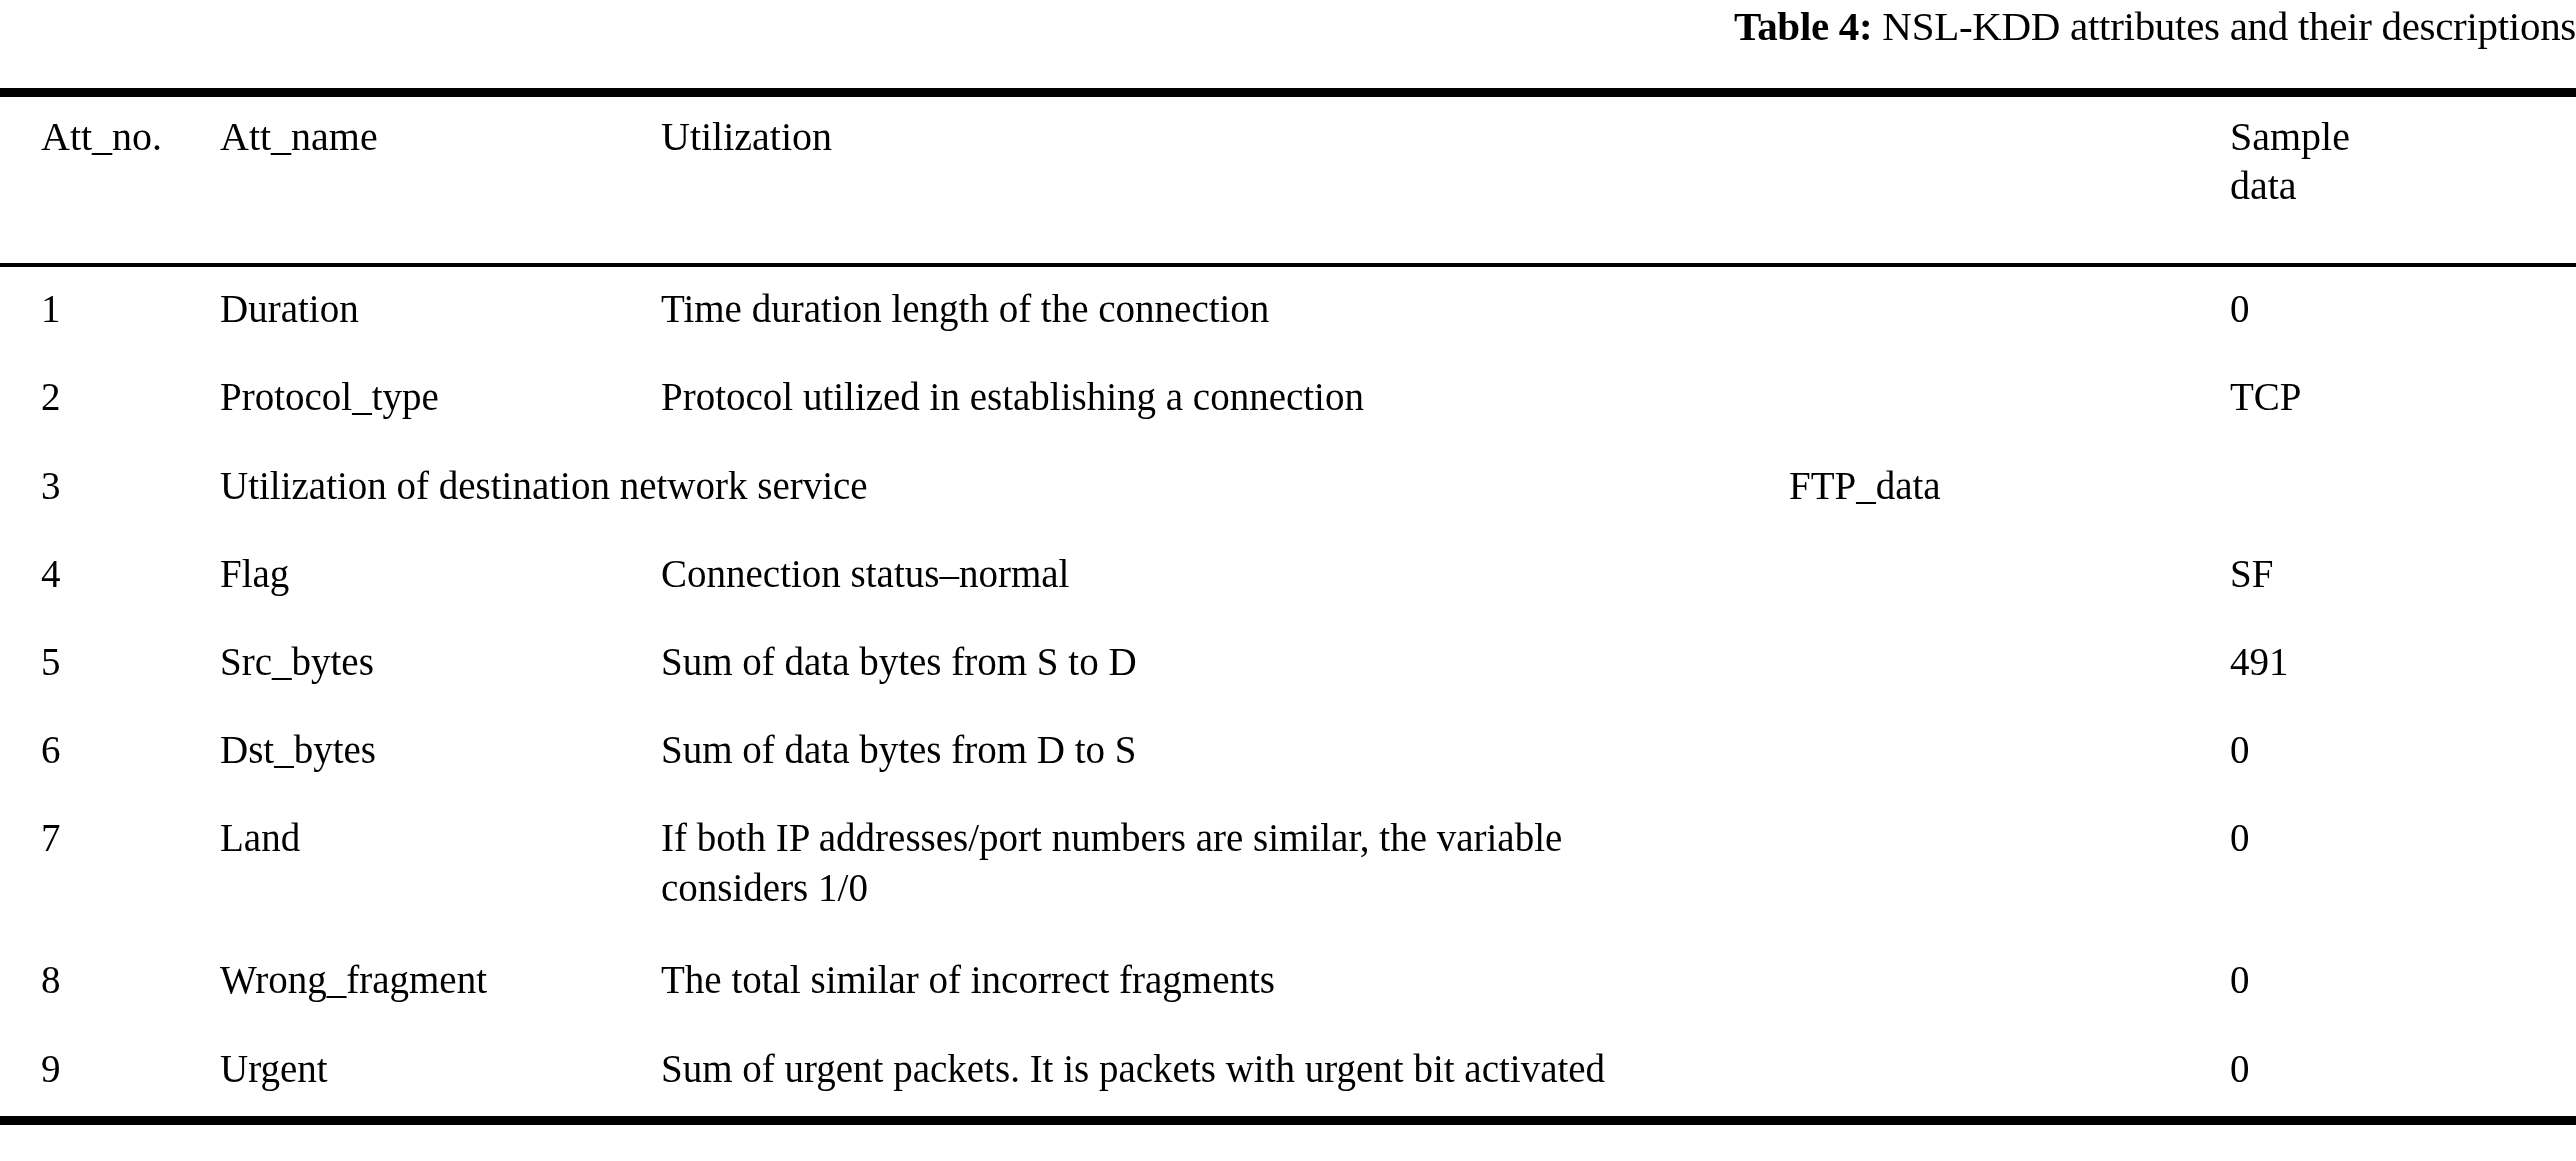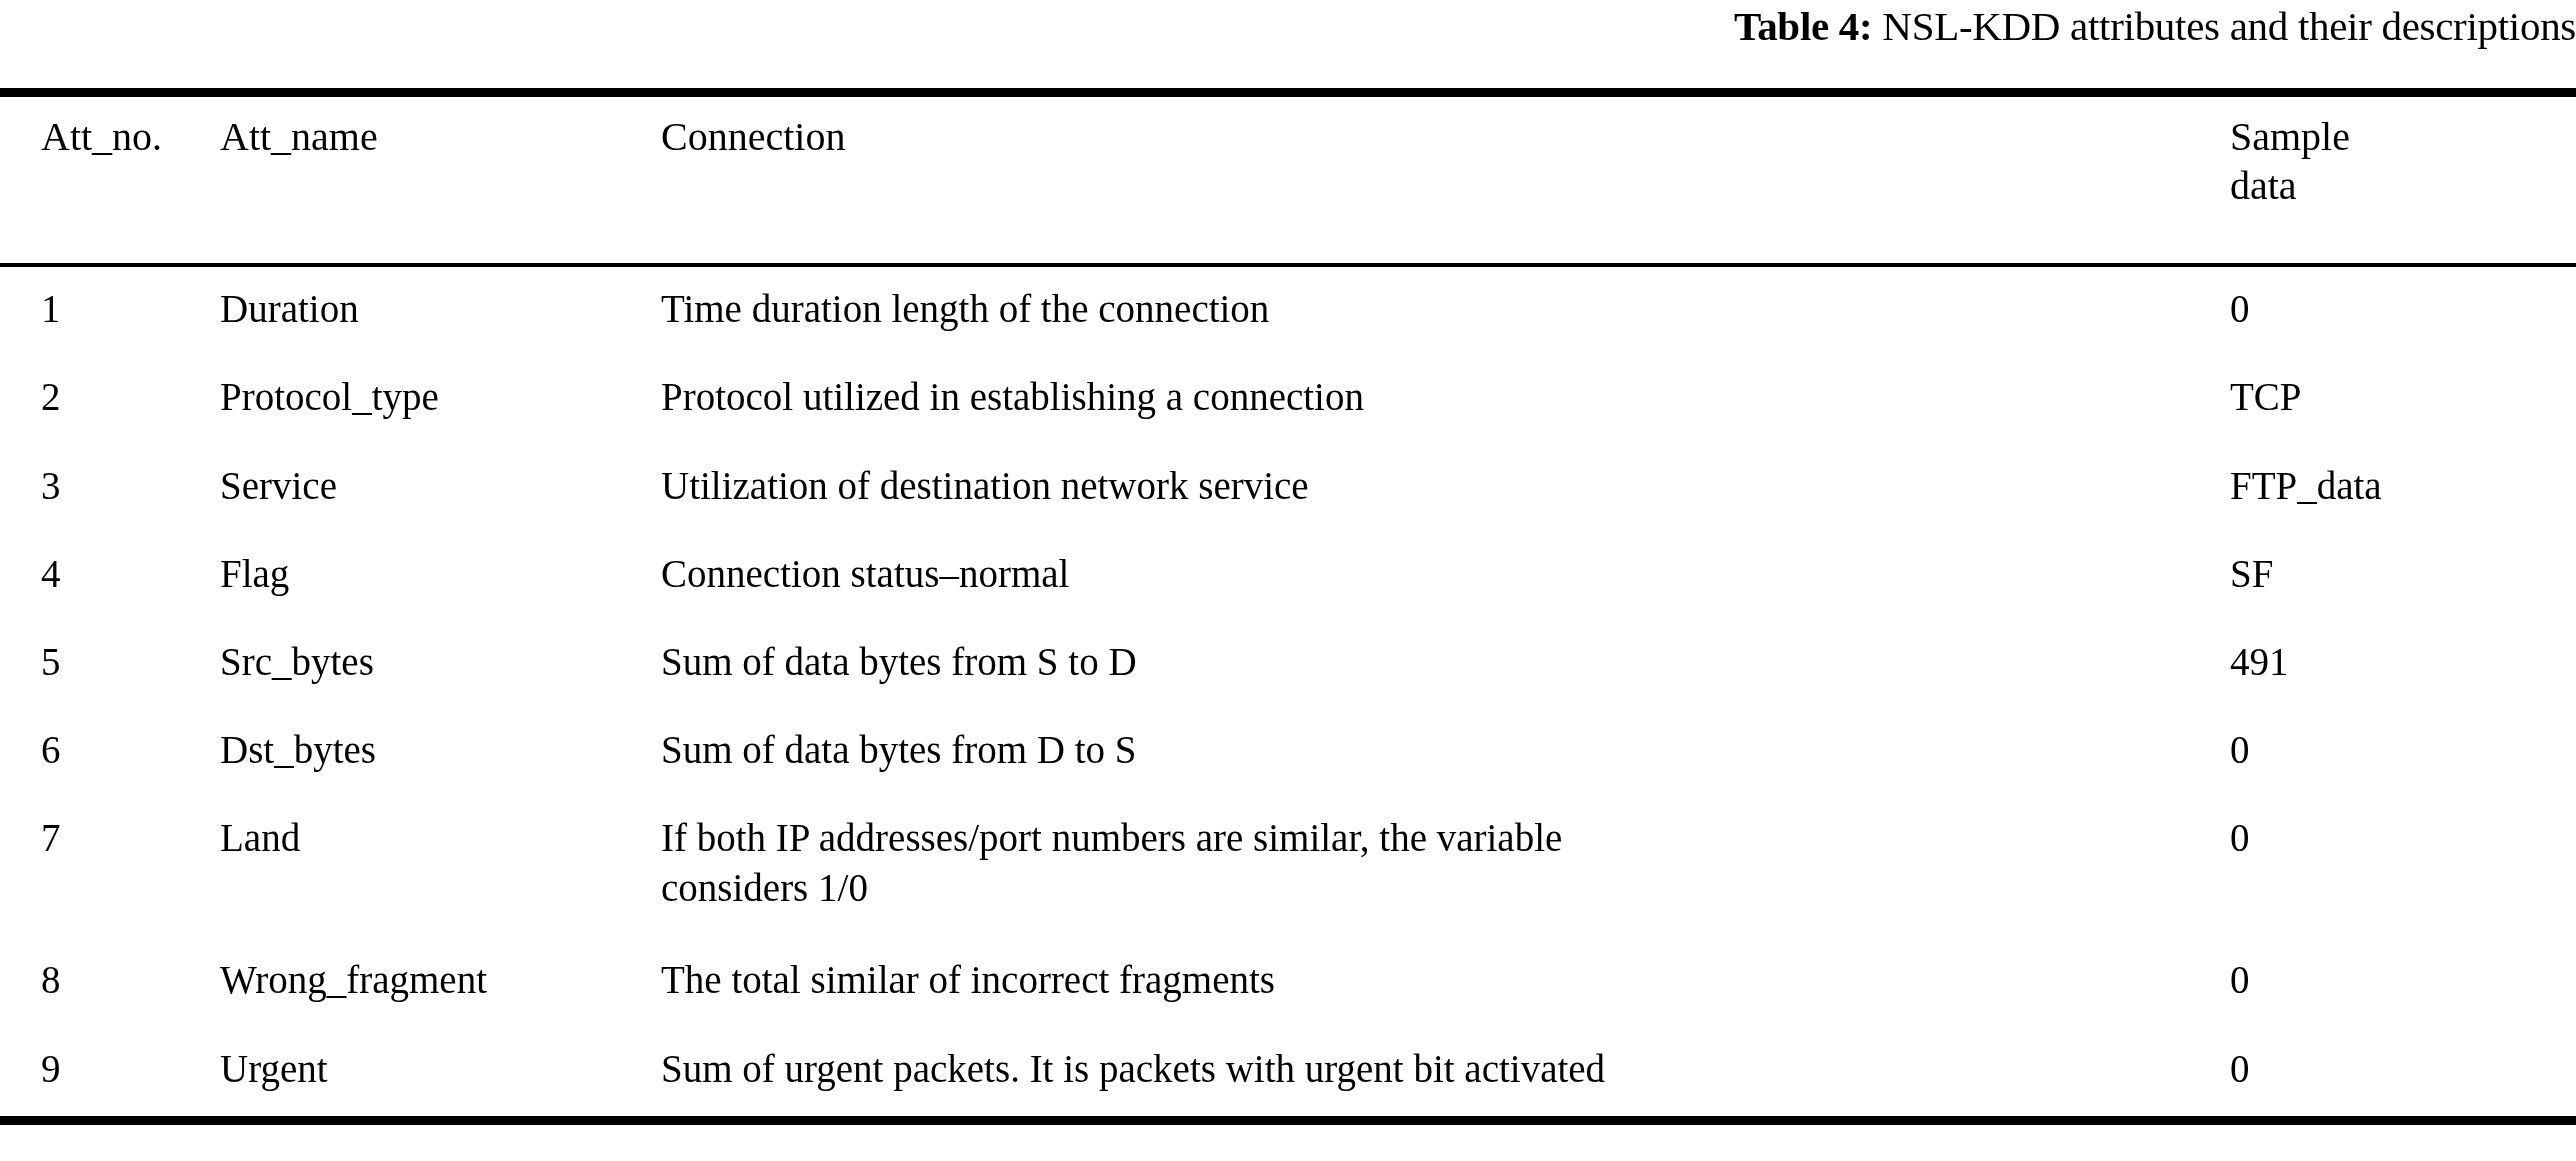--- a/index.html
+++ b/index.html
@@ -73,21 +73,21 @@
 
   <div class="caption">
     <span class="cap-label">Table 4:</span><span> NSL-KDD attributes and their descriptions</span>
   </div>
 
   <div class="rule rule-top"></div>
 
   <div class="rowblock head">
     <div class="c-no">Att_no.</div>
     <div class="c-name">Att_name</div>
-    <div class="c-exp">Connection</div>
+    <div class="c-exp">Utilization</div>
     <div class="c-samp">
       <span class="cellline">Sample</span>
       <span class="cellline">data</span>
     </div>
   </div>
 
   <div class="rule rule-header"></div>
 
   <div class="rowblock data-row" style="top:284px;">
     <div class="c-no">1</div>
@@ -102,21 +102,20 @@
     <div class="c-no">2</div>
     <div class="c-name">Protocol_type</div>
     <div class="c-exp">
       <span class="cellline">Protocol utilized in establishing a connection</span>
     </div>
     <div class="c-samp">TCP</div>
   </div>
 
   <div class="rowblock data-row" style="top:461px;">
     <div class="c-no">3</div>
-    <div class="c-name">Service</div>
     <div class="c-exp">
       <span class="cellline">Utilization of destination network service</span>
     </div>
     <div class="c-samp">FTP_data</div>
   </div>
 
   <div class="rowblock data-row" style="top:549px;">
     <div class="c-no">4</div>
     <div class="c-name">Flag</div>
     <div class="c-exp">

